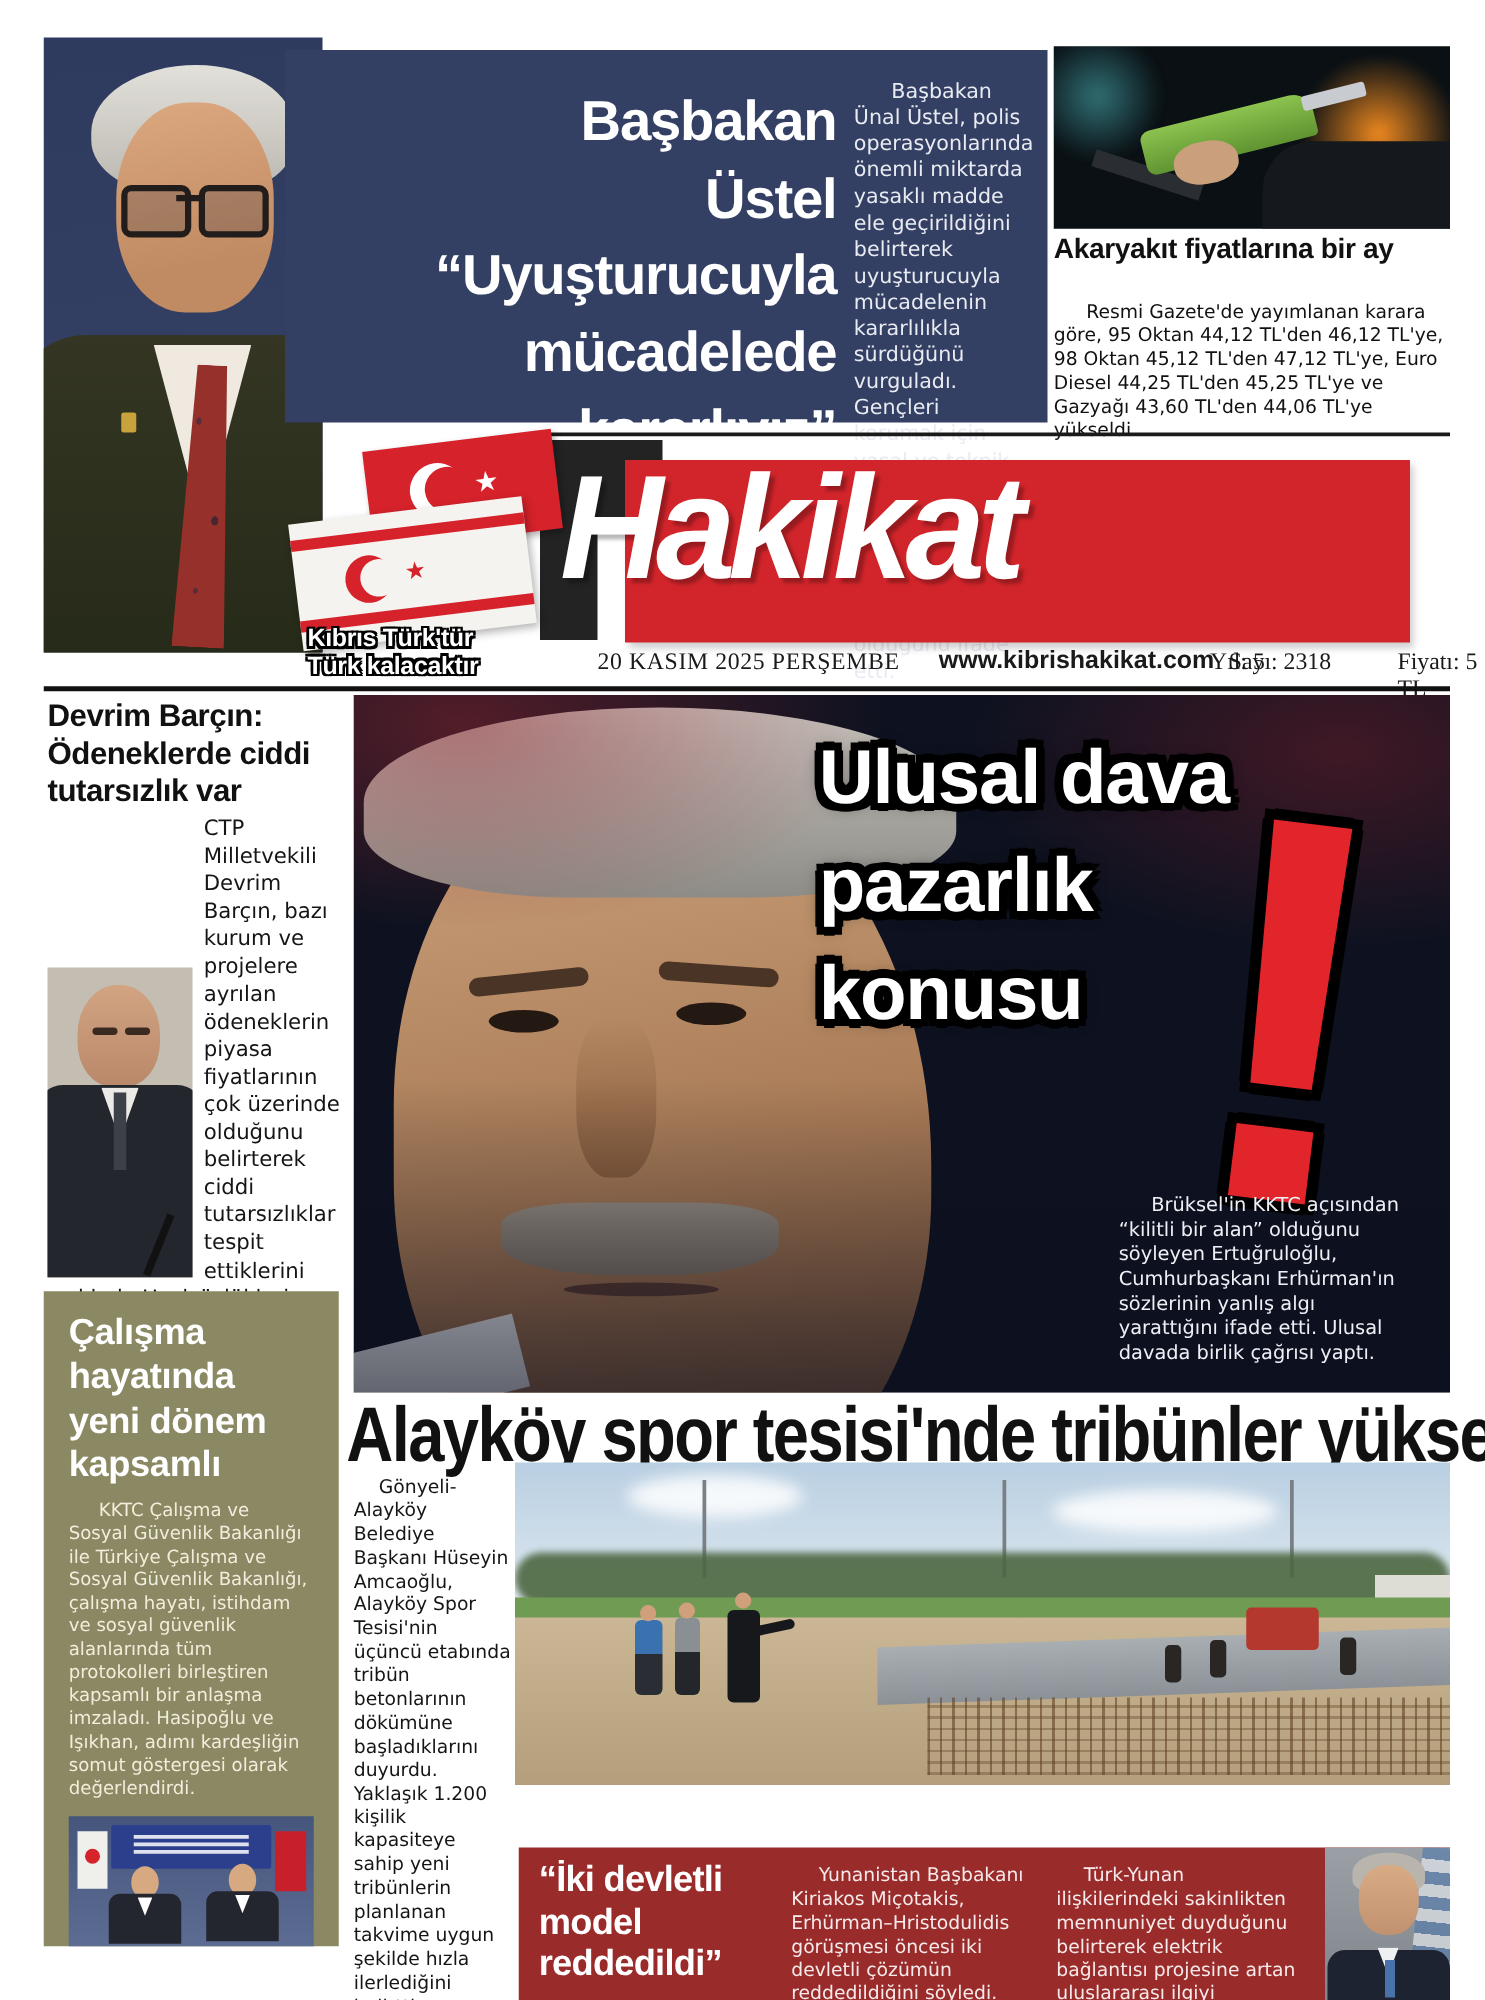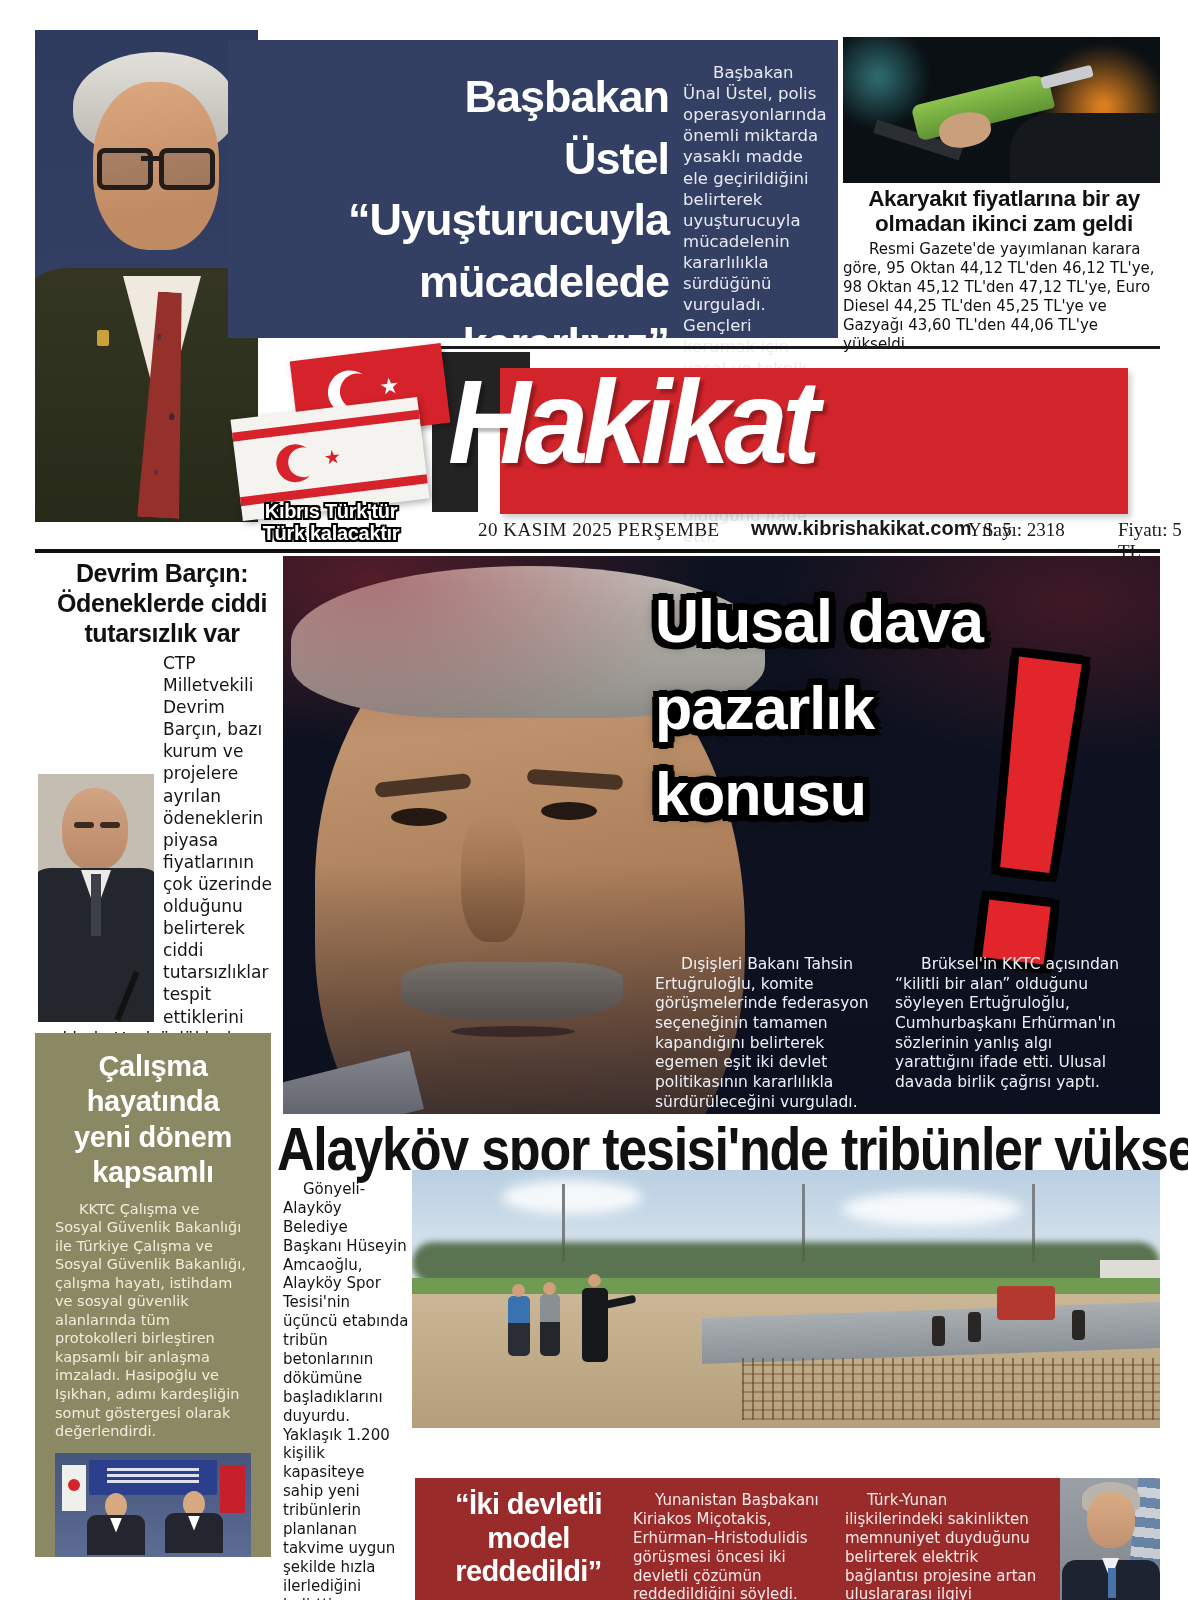--- a/index.html
+++ b/index.html
@@ -1,19 +1,19 @@
 <!DOCTYPE html>
 <html lang="tr"><head>
 <meta charset="utf-8">
 <style>
   html,body{margin:0;padding:0;background:#e8e8e8;}
   .page{position:relative;width:1188px;height:1600px;background:#ffffff;margin:0 auto;
         font-family:"DejaVu Sans",sans-serif;overflow:hidden;}
   .abs{position:absolute;}
-  .hl{font-family:"Liberation Sans",sans-serif;font-weight:bold;color:#111;text-align:center;}
+  .hl{font-family:"Liberation Sans",sans-serif;font-weight:bold;color:#111;}
   .white{color:#fff;}
   .outl-sm{text-shadow:-2px -2px 0 #000,2px -2px 0 #000,-2px 2px 0 #000,2px 2px 0 #000,0 2px 0 #000,0 -2px 0 #000,2px 0 0 #000,-2px 0 0 #000;}
   .outl-lg{text-shadow:-6px -6px 0 #000,6px -6px 0 #000,-6px 6px 0 #000,6px 6px 0 #000,0 -7px 0 #000,0 7px 0 #000,-7px 0 0 #000,7px 0 0 #000,0 0 14px rgba(0,0,0,.85);}
 
   
   .ustel{left:35px;top:30px;width:223px;height:492px;background:linear-gradient(175deg,#2e3a5e,#333f63 60%,#2b3554);overflow:hidden;}
   .u-hair{position:absolute;left:38px;top:22px;width:162px;height:104px;background:linear-gradient(#e2e0da,#b9b7af);border-radius:52% 48% 40% 42%;}
   .u-face{position:absolute;left:58px;top:52px;width:126px;height:168px;background:linear-gradient(170deg,#dca87f,#c08a62 75%);border-radius:46% 46% 42% 44%;}
   .u-glass{position:absolute;top:118px;width:46px;height:32px;border:5px solid #221d1a;border-radius:8px;background:rgba(35,40,60,.22);}
   .u-g1{left:62px;} .u-g2{left:124px;}
@@ -193,21 +193,20 @@
     <div class="f-glow1"></div>
     <div class="f-glow2"></div>
     <div class="f-car"></div>
     <div class="f-hose"></div>
     <div class="f-nozzle"></div>
     <div class="f-spout"></div>
     <div class="f-hand"></div>
   </div>
   <div class="abs fuel-head hl">
     <div>Akaryakıt fiyatlarına bir ay</div>
-    <div>olmadan ikinci zam geldi</div>
   </div>
   <div class="abs fuel-body">Resmi Gazete'de yayımlanan karara göre, 95 Oktan 44,12 TL'den 46,12 TL'ye, 98 Oktan 45,12 TL'den 47,12 TL'ye, Euro Diesel 44,25 TL'den 45,25 TL'ye ve Gazyağı 43,60 TL'den 44,06 TL'ye yükseldi.</div>
 
   <div class="abs mast-rule"></div>
   <div class="abs flags">
     <div class="flag-tr">
       <div class="ftr-c1"></div>
       <div class="ftr-c2"></div>
       <div class="ftr-star">★</div>
     </div>
@@ -297,21 +296,20 @@
       <div class="e-mouth"></div>
       <div class="e-collar"></div>
     </div>
     <div class="main-glow"></div>
     <div class="m-exclam">!</div>
     <div class="m-headline outl-lg">
       <div>Ulusal dava</div>
       <div>pazarlık</div>
       <div>konusu</div>
     </div>
-    <div class="m-col m-c1">Dışişleri Bakanı Tahsin Ertuğruloğlu, komite görüşmelerinde federasyon seçeneğinin tamamen kapandığını belirterek egemen eşit iki devlet politikasının kararlılıkla sürdürüleceğini vurguladı.</div>
     <div class="m-col m-c2">Brüksel'in KKTC açısından “kilitli bir alan” olduğunu söyleyen Ertuğruloğlu, Cumhurbaşkanı Erhürman'ın sözlerinin yanlış algı yarattığını ifade etti. Ulusal davada birlik çağrısı yaptı.</div>
   </div>
 
   <div class="abs alay-head hl">
     <span class="squeeze">Alayköy spor tesisi'nde tribünler yükseliyor</span>
   </div>
   <div class="abs alay-col">Gönyeli-Alayköy Belediye Başkanı Hüseyin Amcaoğlu, Alayköy Spor Tesisi'nin üçüncü etabında tribün betonlarının dökümüne başladıklarını duyurdu. Yaklaşık 1.200 kişilik kapasiteye sahip yeni tribünlerin planlanan takvime uygun şekilde hızla ilerlediğini belirtti.</div>
   <div class="abs constr">
     <div class="c-cloud c-cl1"></div>
     <div class="c-cloud c-cl2"></div>

